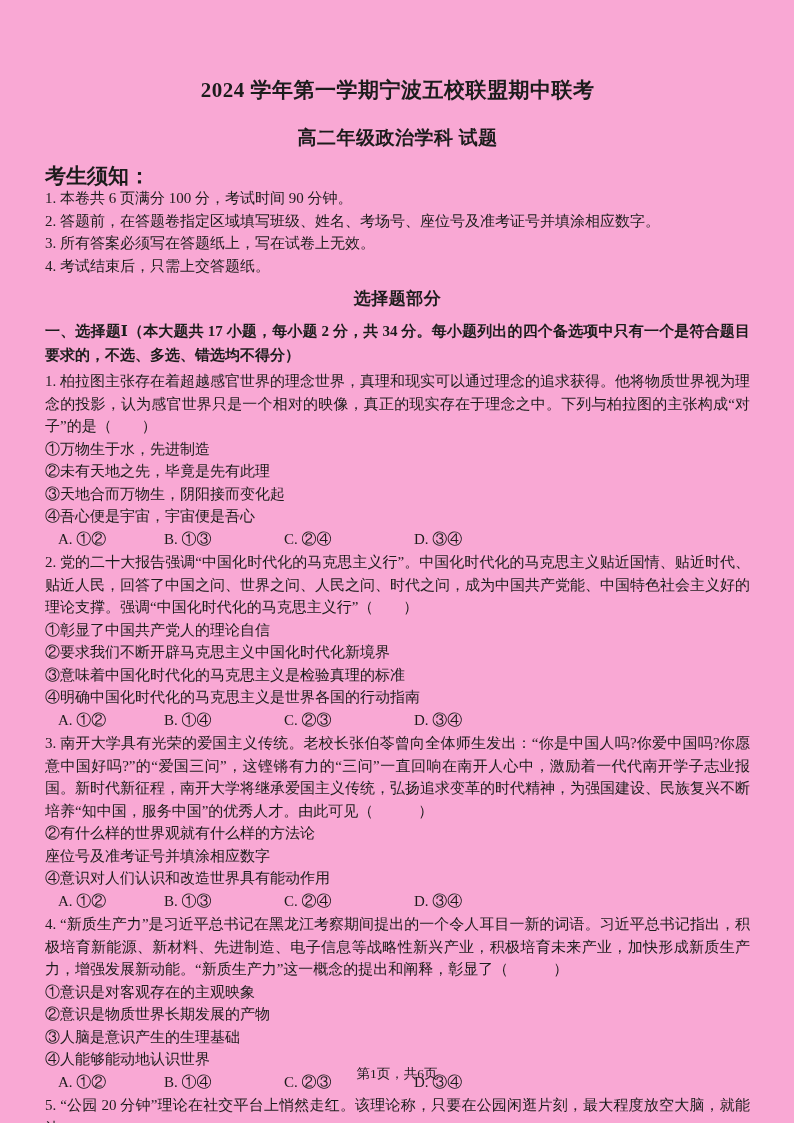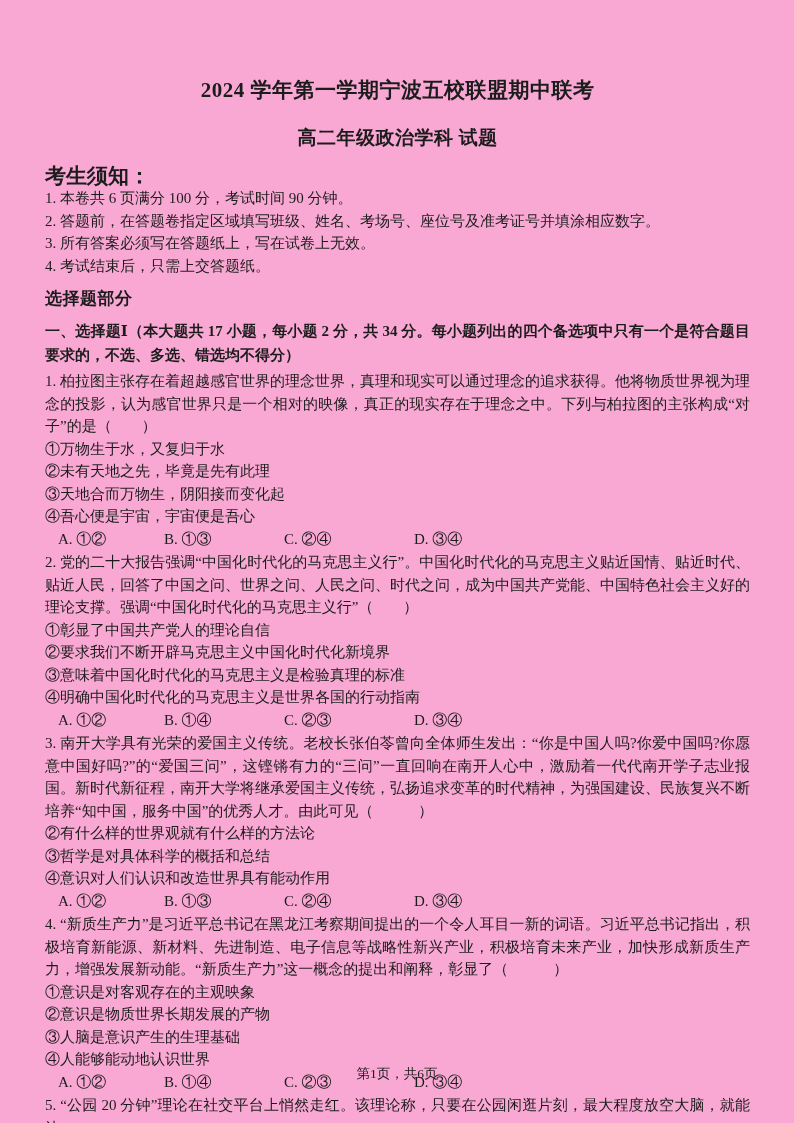--- a/index.html
+++ b/index.html
@@ -41,20 +41,21 @@
   }
   .notice-list {
     margin: 0 0 10px 0;
   }
   .notice-item {
     font-size: 15px;
     line-height: 22.5px;
     margin: 0;
   }
   .section-title {
+    text-align: center;
     font-size: 17px;
     font-weight: bold;
     margin: 4px 0 9px 0;
     letter-spacing: 0.5px;
   }
   .section-intro {
     font-size: 15px;
     font-weight: bold;
     line-height: 24px;
     text-align: justify;
@@ -113,21 +114,21 @@
       <p class="notice-item">3. 所有答案必须写在答题纸上，写在试卷上无效。</p>
       <p class="notice-item">4. 考试结束后，只需上交答题纸。</p>
     </div>
   </div>
 
   <h3 class="section-title">选择题部分</h3>
   <p class="section-intro">一、选择题Ⅰ（本大题共 17 小题，每小题 2 分，共 34 分。每小题列出的四个备选项中只有一个是符合题目要求的，不选、多选、错选均不得分）</p>
 
   <div class="question">
     <p class="stem">1. 柏拉图主张存在着超越感官世界的理念世界，真理和现实可以通过理念的追求获得。他将物质世界视为理念的投影，认为感官世界只是一个相对的映像，真正的现实存在于理念之中。下列与柏拉图的主张构成“对子”的是（　　）</p>
-    <p class="option-line">①万物生于水，又复归于水</p>
+    <p class="option-line">①万物生于水，先进制造</p>
     <p class="option-line">②未有天地之先，毕竟是先有此理</p>
     <p class="option-line">③天地合而万物生，阴阳接而变化起</p>
     <p class="option-line">④吾心便是宇宙，宇宙便是吾心</p>
     <div class="choices">
       <span class="choice">A. ①②</span>
       <span class="choice">B. ①③</span>
       <span class="choice">C. ②④</span>
       <span class="choice">D. ③④</span>
     </div>
   </div>
@@ -142,21 +143,21 @@
       <span class="choice">A. ①②</span>
       <span class="choice">B. ①④</span>
       <span class="choice">C. ②③</span>
       <span class="choice">D. ③④</span>
     </div>
   </div>
 
   <div class="question">
     <p class="stem">3. 南开大学具有光荣的爱国主义传统。老校长张伯苓曾向全体师生发出：“你是中国人吗?你爱中国吗?你愿意中国好吗?”的“爱国三问”，这铿锵有力的“三问”一直回响在南开人心中，激励着一代代南开学子志业报国。新时代新征程，南开大学将继承爱国主义传统，弘扬追求变革的时代精神，为强国建设、民族复兴不断培养“知中国，服务中国”的优秀人才。由此可见（　　　）</p>
     <p class="option-line">②有什么样的世界观就有什么样的方法论</p>
-    <p class="option-line">③哲学是对具体科学的概括和总结</p>
+    <p class="option-line">座位号及准考证号并填涂相应数字</p>
     <p class="option-line">④意识对人们认识和改造世界具有能动作用</p>
     <div class="choices">
       <span class="choice">A. ①②</span>
       <span class="choice">B. ①③</span>
       <span class="choice">C. ②④</span>
       <span class="choice">D. ③④</span>
     </div>
   </div>
 
   <div class="question">

